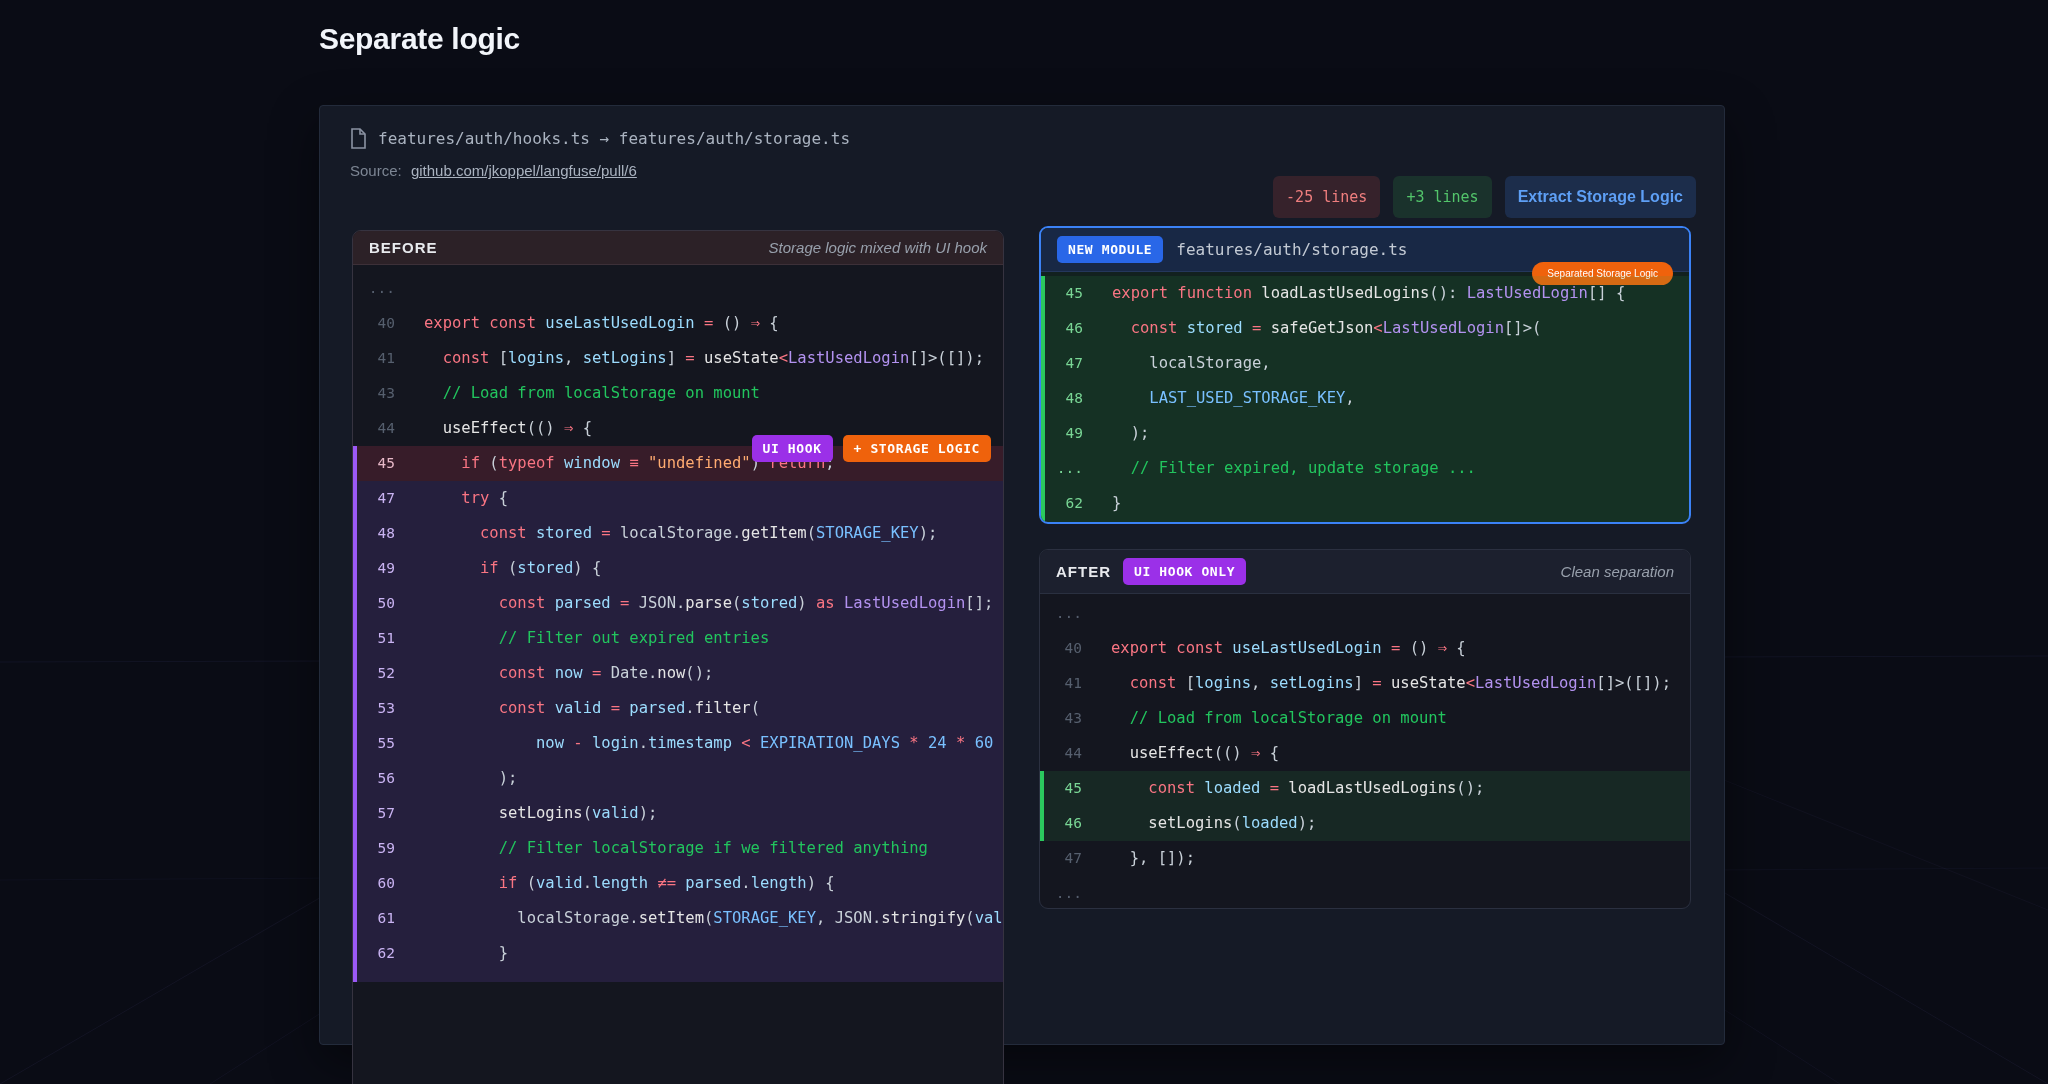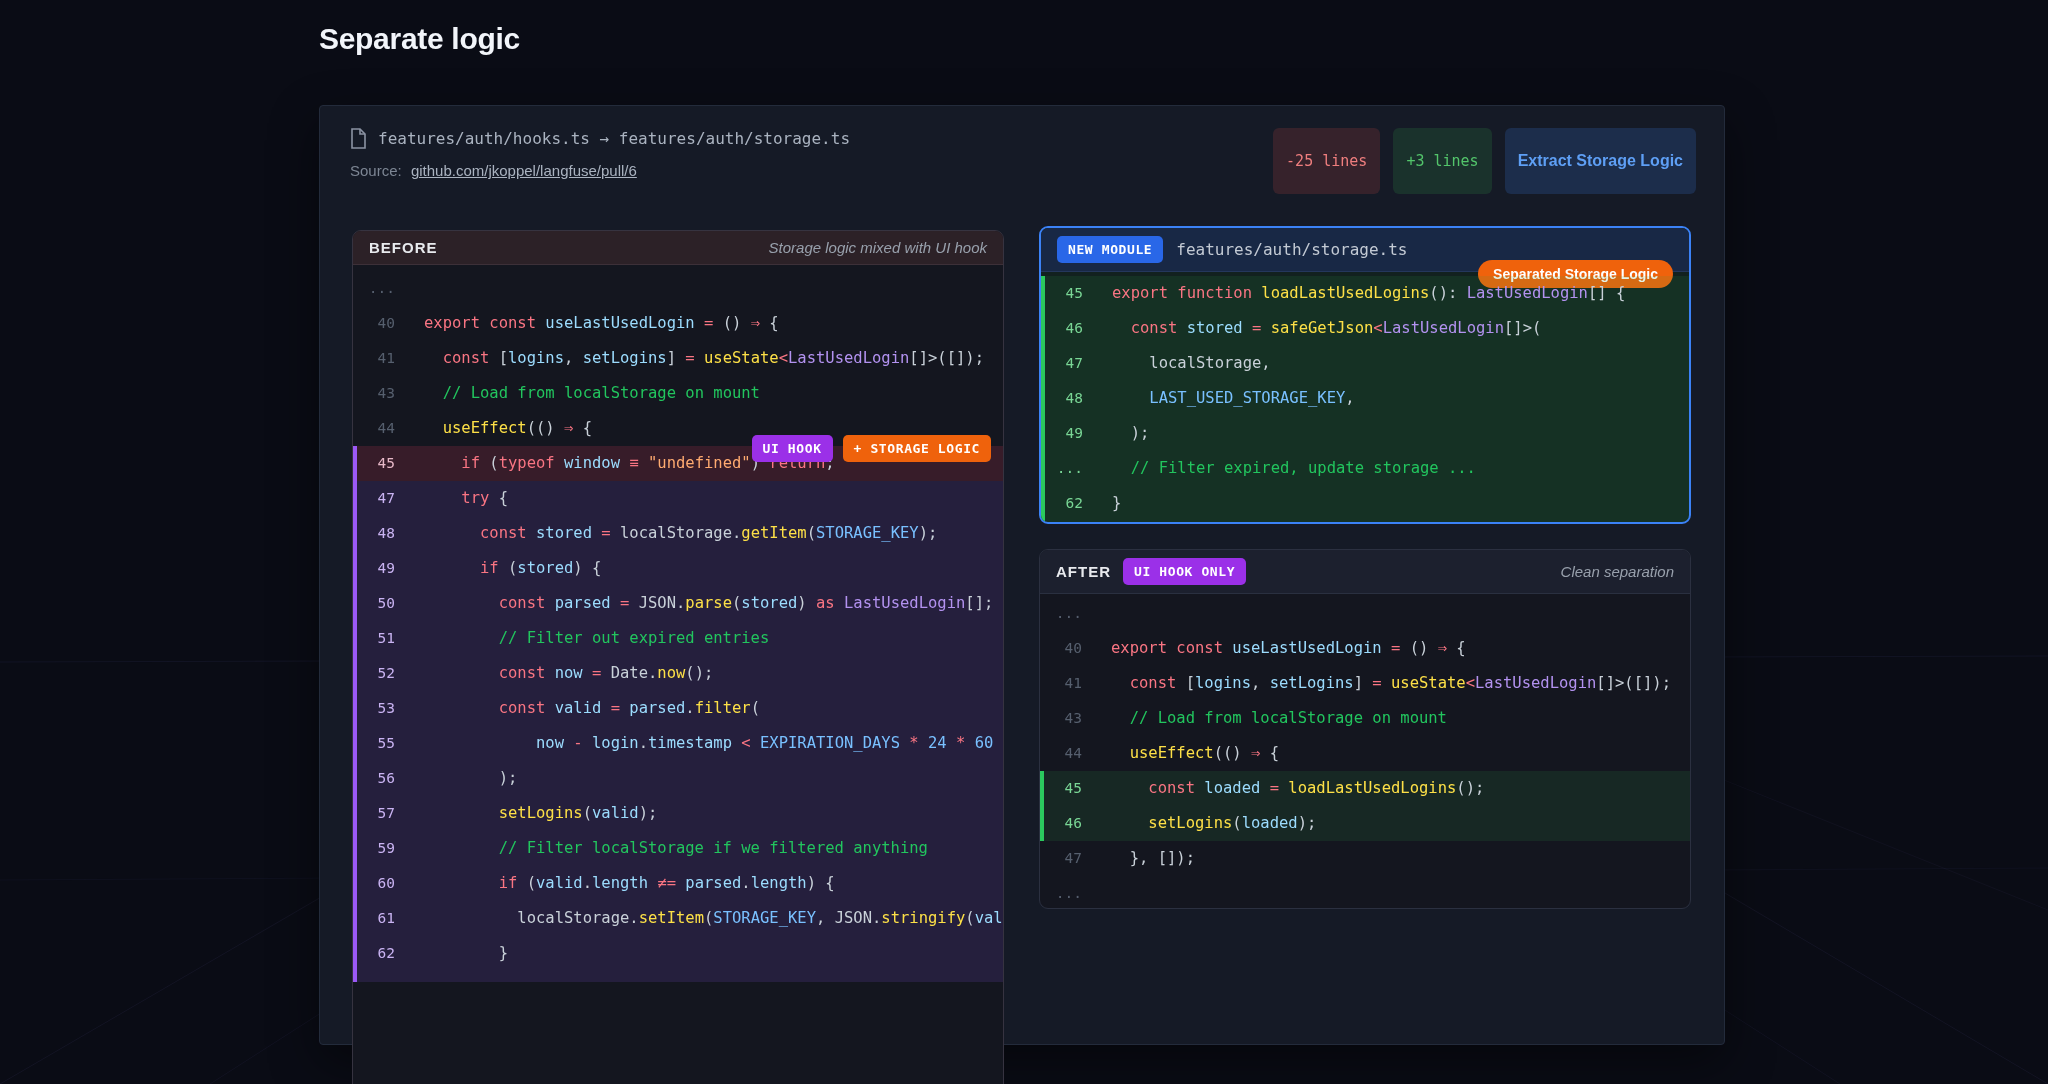--- a/index.html
+++ b/index.html
@@ -22,21 +22,21 @@
     box-shadow:0 18px 50px rgba(0,0,0,0.45);
   }
 
   
   .file-row { position:absolute; left:30px; top:22px; display:flex; align-items:center; gap:11px; }
   .file-icon svg { display:block; }
   .file-path { font-family:"DejaVu Sans Mono", monospace; font-size:16px; color:#aab3c0; }
   .source-row { position:absolute; left:30px; top:56px; font-size:15px; color:#7d8694; }
   .source-link { color:#aab3c0; text-decoration:underline; cursor:pointer; margin-left:5px; }
   .header-badges { position:absolute; right:28px; top:22px; display:flex; gap:13px; align-items:center; }
-  .chip { border-radius:6px; padding:24px 13px; font-size:15px; white-space:nowrap; }
+  .chip { border-radius:6px; padding:12px 13px; font-size:15px; white-space:nowrap;margin-top:48px; }
   .chip-red   { background:rgba(229,83,75,0.16);  color:#ef7e7e; font-family:"DejaVu Sans Mono", monospace; }
   .chip-green { background:rgba(63,185,80,0.15);  color:#53c56b; font-family:"DejaVu Sans Mono", monospace; }
   .chip-blue  { background:rgba(56,114,210,0.22); color:#5e9ff5; font-weight:600; font-size:16px; }
 
   
   .panel { position:absolute; border-radius:9px; overflow:hidden; }
   .panel-header { display:flex; align-items:center; padding:0 16px; }
   .panel-title { font-size:15px; font-weight:700; color:#e8eaee; letter-spacing:1px; }
   .panel-note { margin-left:auto; font-size:15px; font-style:italic; color:#98a0ac; }
 
@@ -49,21 +49,21 @@
 
   .after-panel { left:719px; top:443px; width:652px; height:360px; border:1px solid #2b3040; background:#14161f; }
   .after-header { height:44px; background:#1c202e; gap:12px; border-bottom:1px solid #2a3040; }
 
   
   .badge { display:inline-flex; align-items:center; color:#fff; font-weight:bold; white-space:nowrap; }
   .badge-mono { font-family:"DejaVu Sans Mono", monospace; font-size:13px; letter-spacing:0.6px; padding:6px 11px; border-radius:5px; }
   .badge-purple { background:#9b30e8; }
   .badge-orange { background:#ef620c; }
   .badge-blue   { background:#2967e8; }
-  .badge-tag { font-size:14px; font-weight:700; padding:6px 15px; border-radius:14px; margin-left:auto;margin-top:48px; }
+  .badge-tag { font-size:10px; font-weight:400; padding:6px 15px; border-radius:14px; margin-left:auto;margin-top:48px; }
 
   .overlay-badges { position:absolute; top:204px; right:12px; display:flex; gap:10px; z-index:5; }
 
   
   .code-area { font-family:"DejaVu Sans Mono", monospace; padding-top:6px; position:relative; }
   .after-panel .code-area { padding-top:2px; }
   .new-module-panel .code-area { padding-top:4px; }
   .code-row { display:flex; height:35px; line-height:35px; white-space:pre; overflow:hidden; border-left:4px solid transparent; }
   .gutter { flex:0 0 54px; text-align:right; padding-right:16px; color:#565f6e; font-size:14.5px; user-select:none; }
   .code-text { font-size:15.5px; padding-left:13px; }
@@ -75,21 +75,21 @@
   .hl-green { background:rgba(46,160,67,0.13); border-left-color:#2bc95e; }
   .hl-green .gutter { color:#79d695; }
 
   .before-panel .code-area::after { content:""; display:block; height:11px; background:rgba(139,92,246,0.14); border-left:4px solid #9b59f6; }
   .new-module-panel .code-area::after { content:""; display:block; height:5px; background:rgba(46,160,67,0.13); border-left:4px solid #2bc95e; }
 
   
   .tok-k  { color:#f97583; }
   .tok-o  { color:#f97583; }
   .tok-v  { color:#9cdcfe; }
-  .tok-f  { color:#fde047; }
+  .tok-f  { color:#e5e5e5; }
   .tok-c  { color:#79c0ff; }
   .tok-n  { color:#79c0ff; }
   .tok-t  { color:#b392f0; }
   .tok-s  { color:#ffab70; }
   .tok-cm { color:#22c55e; }
   .tok-p  { color:#c9d1d9; }
 </style>
 </head>
 <body>
 

